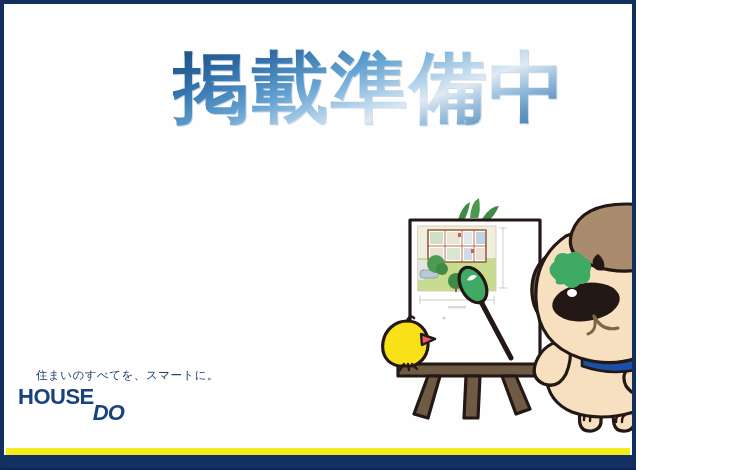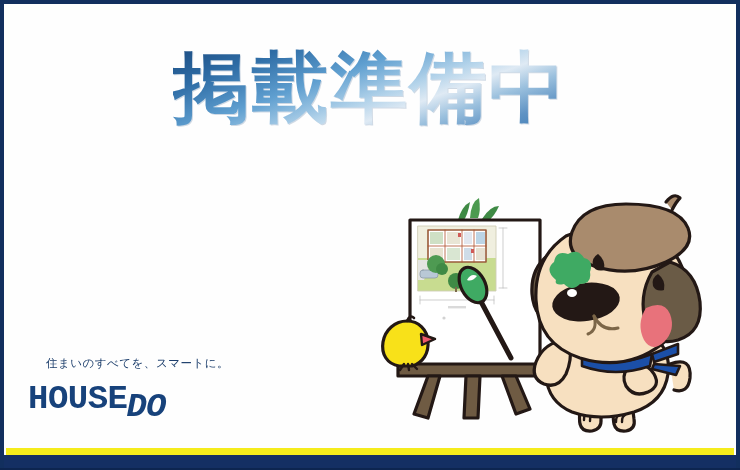--- a/index.html
+++ b/index.html
@@ -4,21 +4,21 @@
 <style>
   html,body{margin:0;padding:0;}
   body{
     width:740px;height:470px;
     background:#ffffff;
     font-family:"Liberation Sans", sans-serif;
     overflow:hidden;
   }
   #stage{
     position:relative;
-    width:740px;height:470px;
+    width:636px;height:470px;
     box-sizing:border-box;
     background:#ffffff;
     overflow:hidden;
   }
 
   
   .frame-edge{position:absolute;background:#122f5e;z-index:40;}
   .frame-top{left:0;top:0;width:740px;height:4px;}
   .frame-left{left:0;top:0;width:4px;height:470px;}
   .frame-right{right:0;top:0;width:4px;height:470px;}
@@ -55,34 +55,34 @@
     background-clip:text;
     color:transparent;
     -webkit-text-fill-color:transparent;
     filter:drop-shadow(1px 1px 0 rgba(120,150,180,.35));
   }
 
   
   #illus{position:absolute;left:370px;top:188px;width:360px;height:250px;z-index:12;}
 
   
-  .brand{position:absolute;left:28px;bottom:46px;z-index:20;}
+  .brand{position:absolute;left:18px;bottom:46px;z-index:20;}
   .tagline{
     font-family:"DejaVu Sans","Liberation Sans",sans-serif;
     font-size:11.5px;
     color:#1b3d6b;
     letter-spacing:.5px;
     margin:0 0 3px 18px;
     white-space:nowrap;
   }
   .logo{
-    display:flex;align-items:center;
-    font-family:Liberation Mono, monospace;
+    display:flex;align-items:flex-start;
+    font-family:Liberation Sans, sans-serif;
     font-weight:bold;
-    font-size:34px;
+    font-size:22px;
     color:#17427b;
     letter-spacing:-0.5px;
     line-height:1;
   }
   .logo .do{
     font-style:italic;
     font-weight:bold;
     letter-spacing:-1px;
     margin-left:-1px;
     margin-top:16px;

